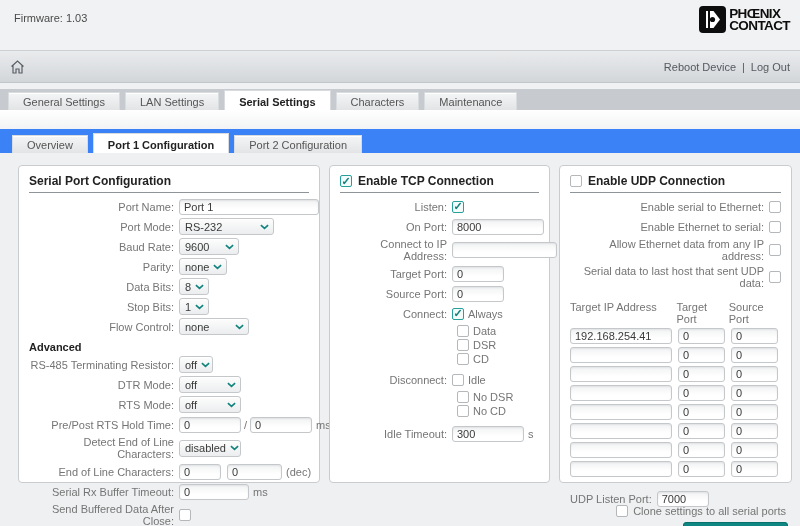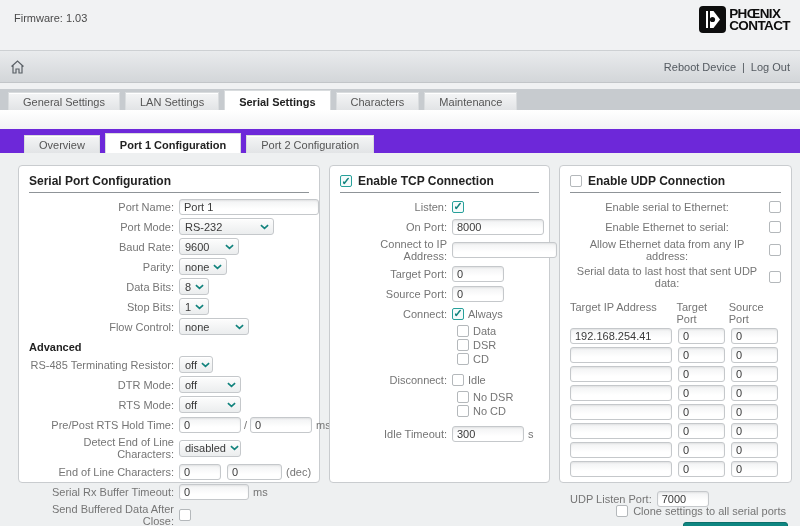--- a/index.html
+++ b/index.html
@@ -13,21 +13,21 @@
   .brand-text{font-weight:bold;font-size:13.5px;line-height:12px;letter-spacing:-0.6px;color:#0d0d0d}
 
   
   .navbar{height:33px;background:linear-gradient(#e9ebed,#d3d6d9);border-top:1px solid #cdd0d3;border-bottom:1px solid #c2c5c8;display:flex;align-items:center;justify-content:space-between;padding:0 10px}
   .nav-links{color:#545a60;display:flex;gap:6px;align-items:center}
   .nav-links .lnk{cursor:pointer}
   .spacer{height:6px;background:#f0f1f2}
 
   
   .tabband{background:#c7cbcf;padding-left:8px;display:flex;align-items:flex-end;height:21px}
-  .tabband2{background:#6d28d9;padding-left:24px;display:flex;align-items:flex-end;height:24px}
+  .tabband2{background:#3b82f6;padding-left:12px;display:flex;align-items:flex-end;height:24px}
   .tab{background:linear-gradient(#f4f5f6,#e2e4e6);border:1px solid #d9dcde;border-bottom:none;box-shadow:inset 0 1px 0 #fff;padding:3px 14px 2px;margin-right:5px;color:#555;white-space:nowrap;cursor:pointer}
   .tab.active{background:#fff;font-weight:bold;color:#222;box-shadow:none;padding-top:5px}
   .whitestrip{height:19px;background:linear-gradient(#ffffff,#f2f3f4)}
 
   
   .content{display:flex;align-items:flex-start;padding:12px 0 12px 18px;gap:9px}
   .panel{background:#fff;border:1px solid #c9cccf;border-radius:4px;height:318px;padding:8px 10px}
   .p1{width:302px}.p2{width:221px}.p3{width:233px}
   .phead{font-weight:bold;font-size:12px;color:#222;border-bottom:1px solid #8f9498;padding-bottom:4px;margin-bottom:5px;display:flex;align-items:center;gap:6px}
   .row{display:flex;align-items:center;margin:3px 0;min-height:17px}
@@ -44,21 +44,21 @@
   .w75{width:92px}.w105{width:105px}.w52{width:52px}.w72{width:72px}
   .select{display:inline-flex;align-items:center;justify-content:space-between;height:17px;border:1px solid #c5c8cb;border-radius:3px;padding:0 4px 0 5px;background:linear-gradient(#fdfdfd,#ebedee);box-shadow:inset 0 1px 0 #fff;color:#3a3a3a;cursor:pointer}
   .cb{width:12px;height:12px;border:1px solid #b4b8bb;border-radius:2px;background:#fff;display:inline-flex;align-items:center;justify-content:center;flex:none;cursor:pointer}
   .cb.checked{border-color:#27a09a;background:#f4fbfb}
   .tick{color:#12837d;font-weight:bold;font-size:11px;line-height:1}
   .cbl{color:#757575;padding-left:4px}
   .opt{display:flex;align-items:center;margin:2px 0}
   .p2 .indent{margin-left:117px}
 
   
-  .udp-opts .lbl2{flex:1;text-align:center;color:#757575;padding-right:5px}
+  .udp-opts .lbl2{flex:1;text-align:right;color:#757575;padding-right:5px}
   .udp-head{display:flex;color:#757575;margin:12px 0 3px}
   .uh-ip{width:108px}.uh-pt{width:53px}
   .udp-row{display:flex;gap:6px;margin:3px 0}
   .uip{width:102px}.upt{width:47px}
   .udp-listen{display:flex;align-items:center;margin-top:14px}
 
   
   .clonerow{display:flex;justify-content:flex-end;align-items:center;gap:5px;padding-right:14px;margin-top:10px;color:#757575}
   .applyrow{display:flex;justify-content:flex-end;padding-right:12px;margin-top:5px;position:relative}
   .apply{background:#0e8681;color:#fff;border:1px solid #0b6f6b;border-radius:3px;padding:3px 11px;font:12px "Liberation Sans",sans-serif;cursor:pointer}

